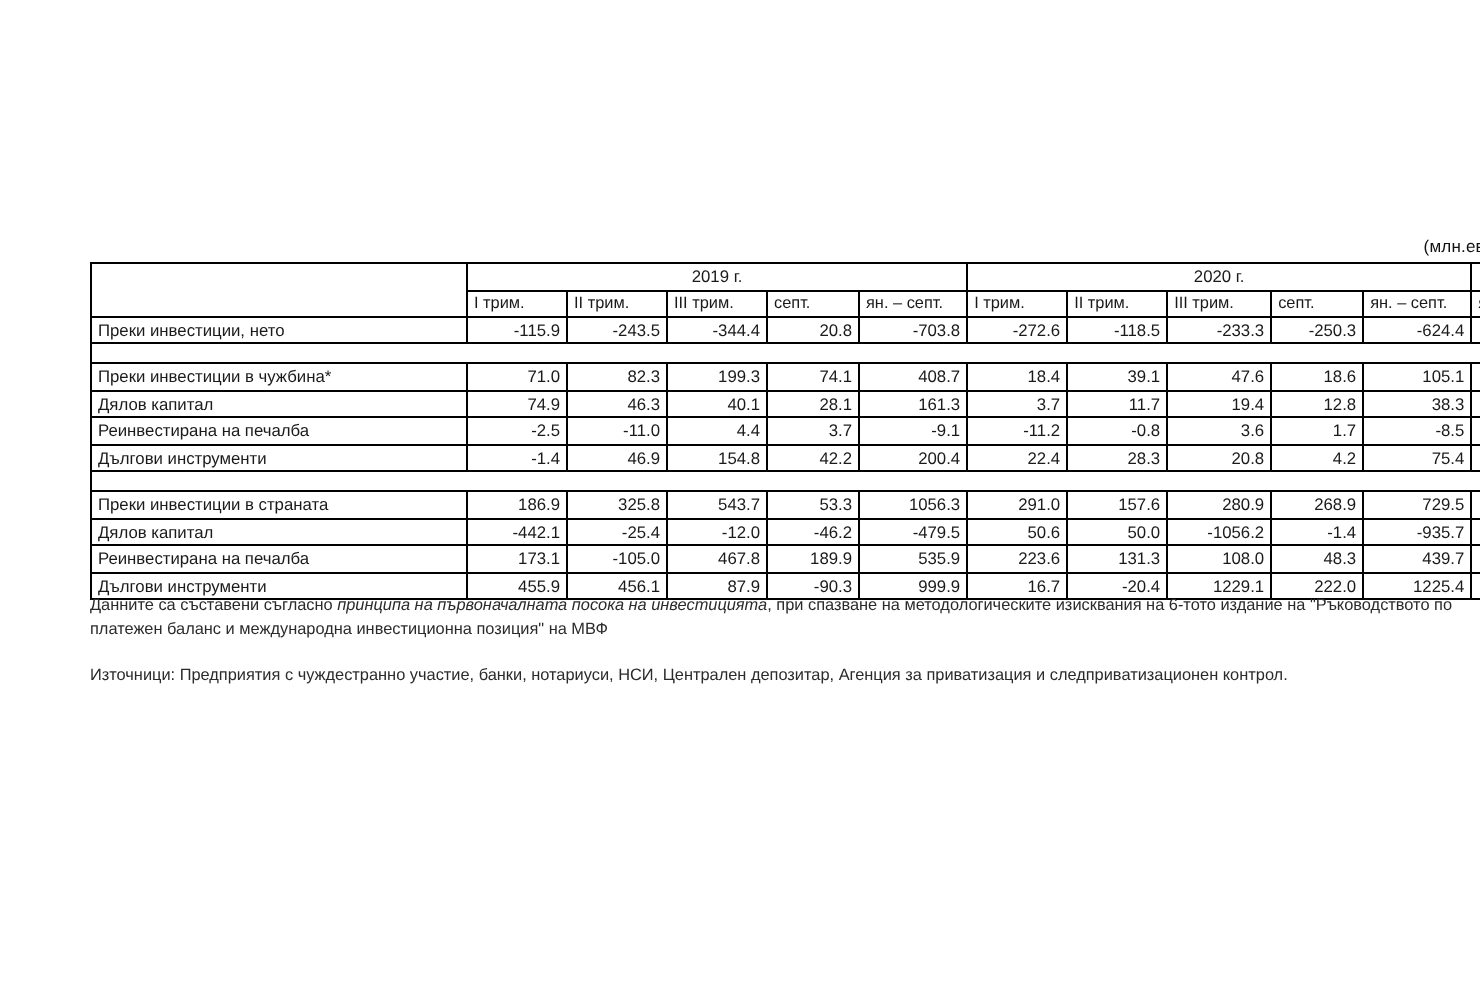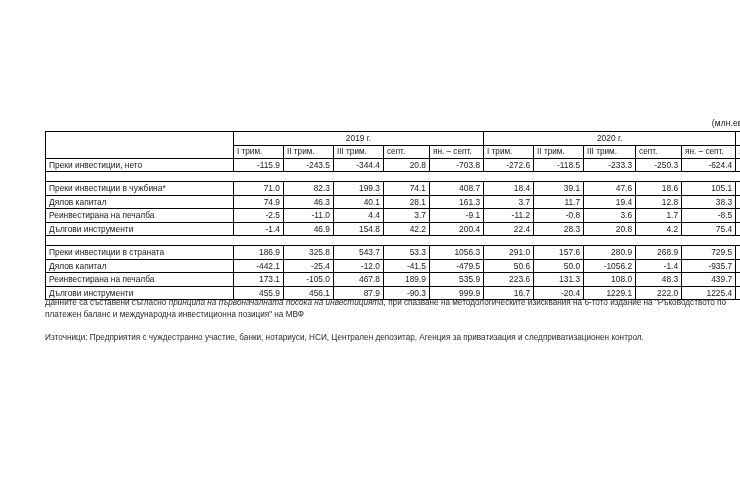--- a/index.html
+++ b/index.html
@@ -225,21 +225,21 @@
             <td class="num bold">280.9</td>
             <td class="num bold">268.9</td>
             <td class="num bold">729.5</td>
             <td class="num bold">-326.8</td>
           </tr>
           <tr>
             <td class="label indent1">Дялов капитал</td>
             <td class="num">-442.1</td>
             <td class="num">-25.4</td>
             <td class="num">-12.0</td>
-            <td class="num">-41.5</td>
+            <td class="num">-46.2</td>
             <td class="num">-479.5</td>
             <td class="num">50.6</td>
             <td class="num">50.0</td>
             <td class="num">-1056.2</td>
             <td class="num">-1.4</td>
             <td class="num">-935.7</td>
             <td class="num">-456.2</td>
           </tr>
           <tr>
             <td class="label indent1">Реинвестирана на печалба</td>

